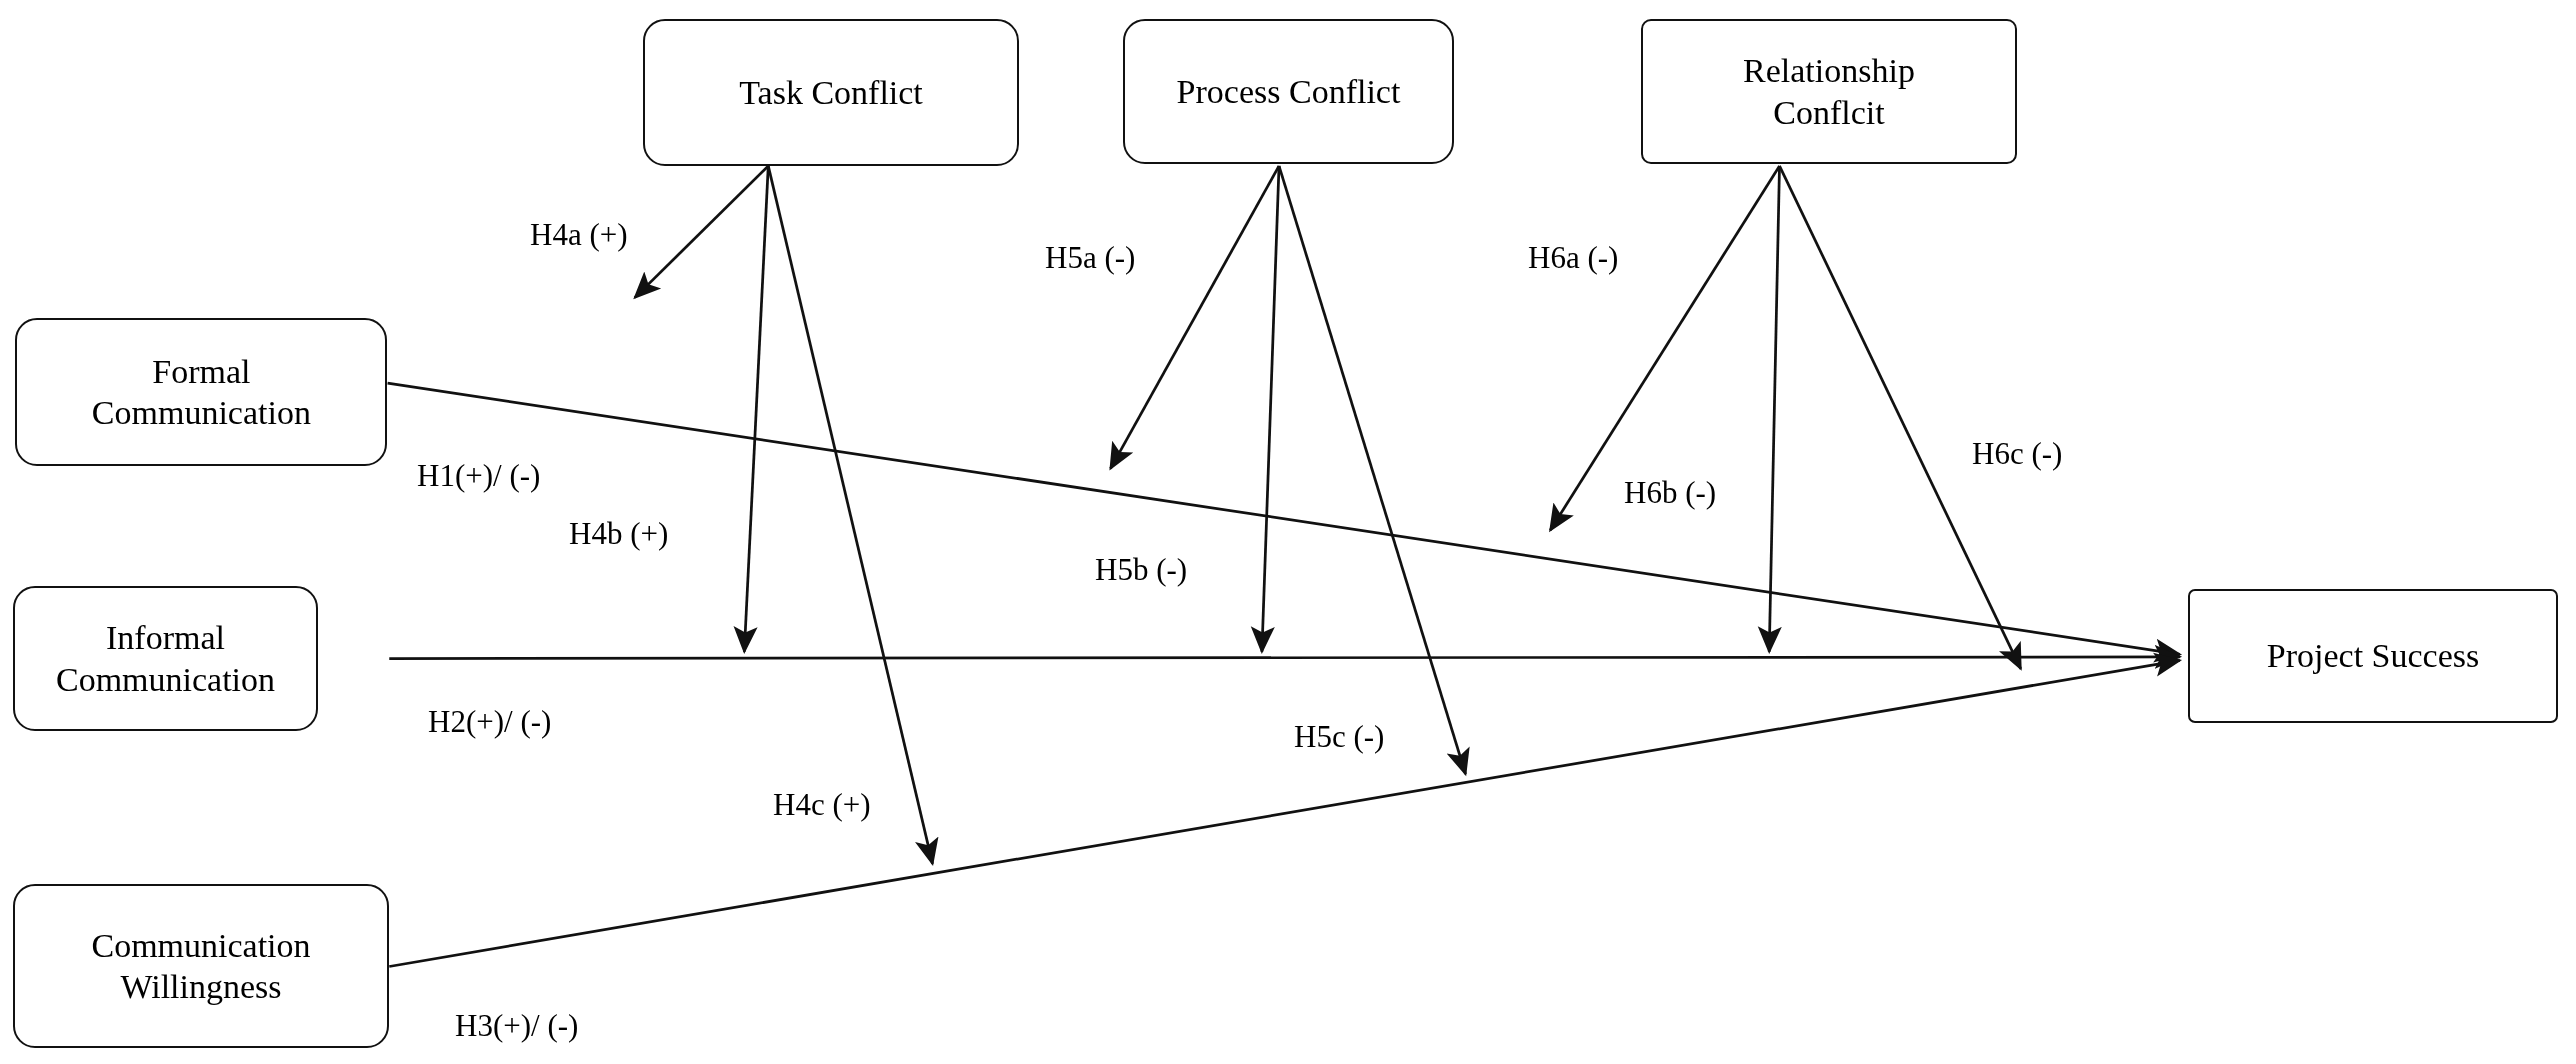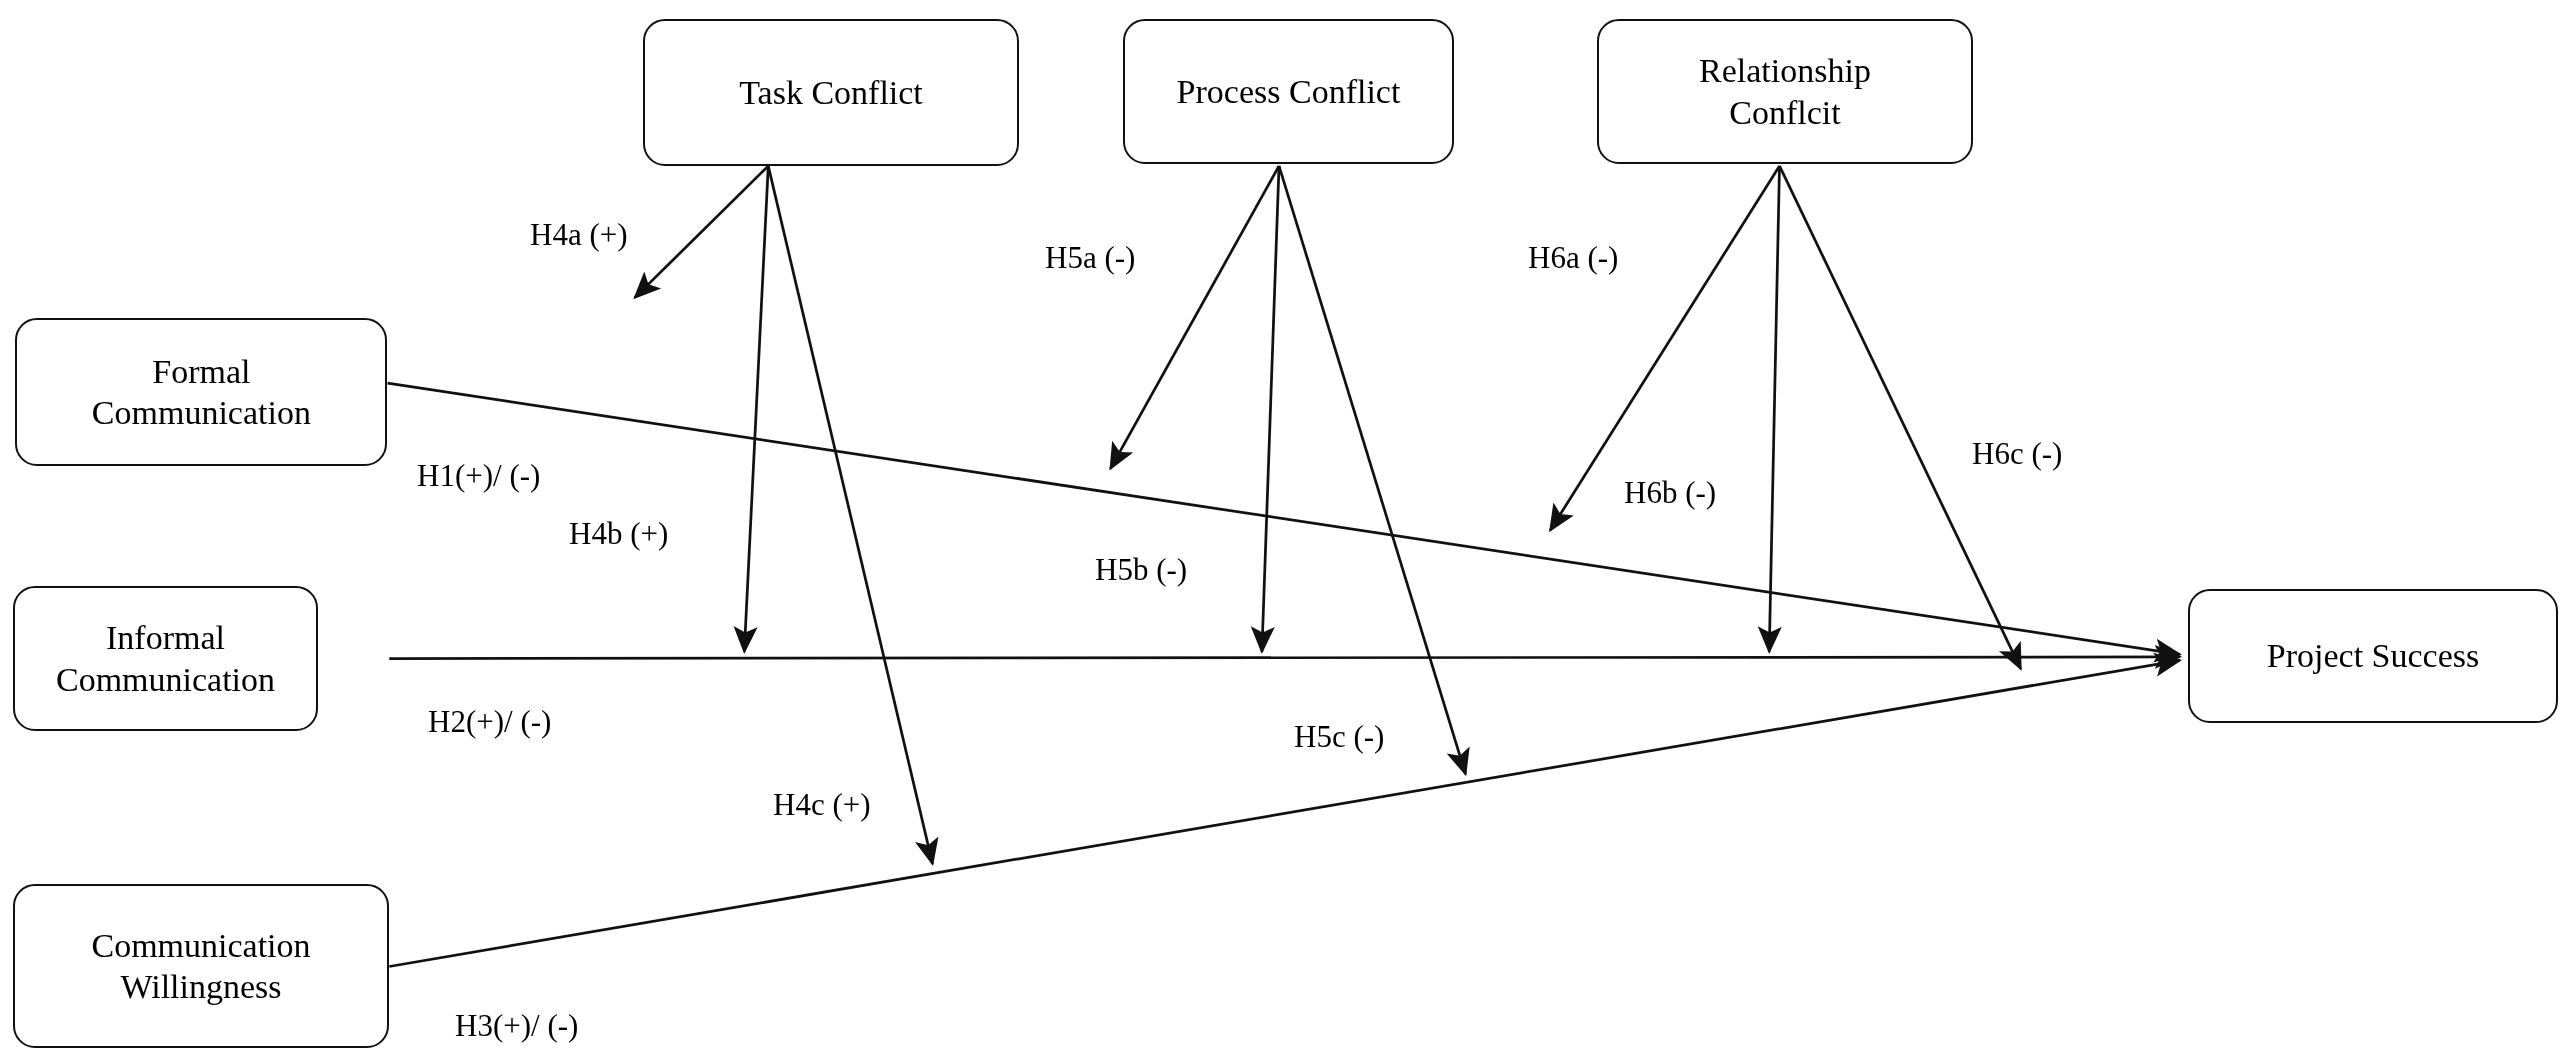--- a/index.html
+++ b/index.html
@@ -91,41 +91,41 @@
   </svg>
 
   <div class="node" style="left:595px;  top:19px;   width:376px; height:147px;margin-left:48px;">
     <span class="node-label">Task Conflict</span>
   </div>
 
   <div class="node" style="left:1123px; top:19px;   width:331px; height:145px;">
     <span class="node-label">Process Conflict</span>
   </div>
 
-  <div class="node" style="left:1597px; top:19px;   width:376px; height:145px;">
+  <div class="node" style="left:1641px; top:19px;   width:376px; height:145px;border-radius:10px;">
     <span class="node-label">Relationship
 Conflcit</span>
   </div>
 
   <div class="node" style="left:15.4px;   top:318px;  width:372px; height:148px;">
     <span class="node-label">Formal
 Communication</span>
   </div>
 
   <div class="node" style="left:13px;   top:586px;  width:305px; height:145px;">
     <span class="node-label">Informal
 Communication</span>
   </div>
 
   <div class="node" style="left:13px;   top:884px; width:376px; height:164px;">
     <span class="node-label">Communication
 Willingness</span>
   </div>
 
-  <div class="node" style="left:2188px; top:589px;  width:370px; height:134px;">
+  <div class="node" style="left:2188px; top:589px;  width:370px; height:134px;border-radius:7px;">
     <span class="node-label">Project Success</span>
   </div>
 
   <div class="edge-label" style="left:530px;  top:219px;">H4a (+)</div>
   <div class="edge-label" style="left:1045px; top:242px;">H5a (-)</div>
   <div class="edge-label" style="left:1528px; top:242px;">H6a (-)</div>
   <div class="edge-label" style="left:417px;  top:460px;">H1(+)/ (-)</div>
   <div class="edge-label" style="left:1972px; top:438px;">H6c (-)</div>
   <div class="edge-label" style="left:569px;  top:518px;">H4b (+)</div>
   <div class="edge-label" style="left:1095px; top:554px;text-align:center;">H5b (-)</div>

